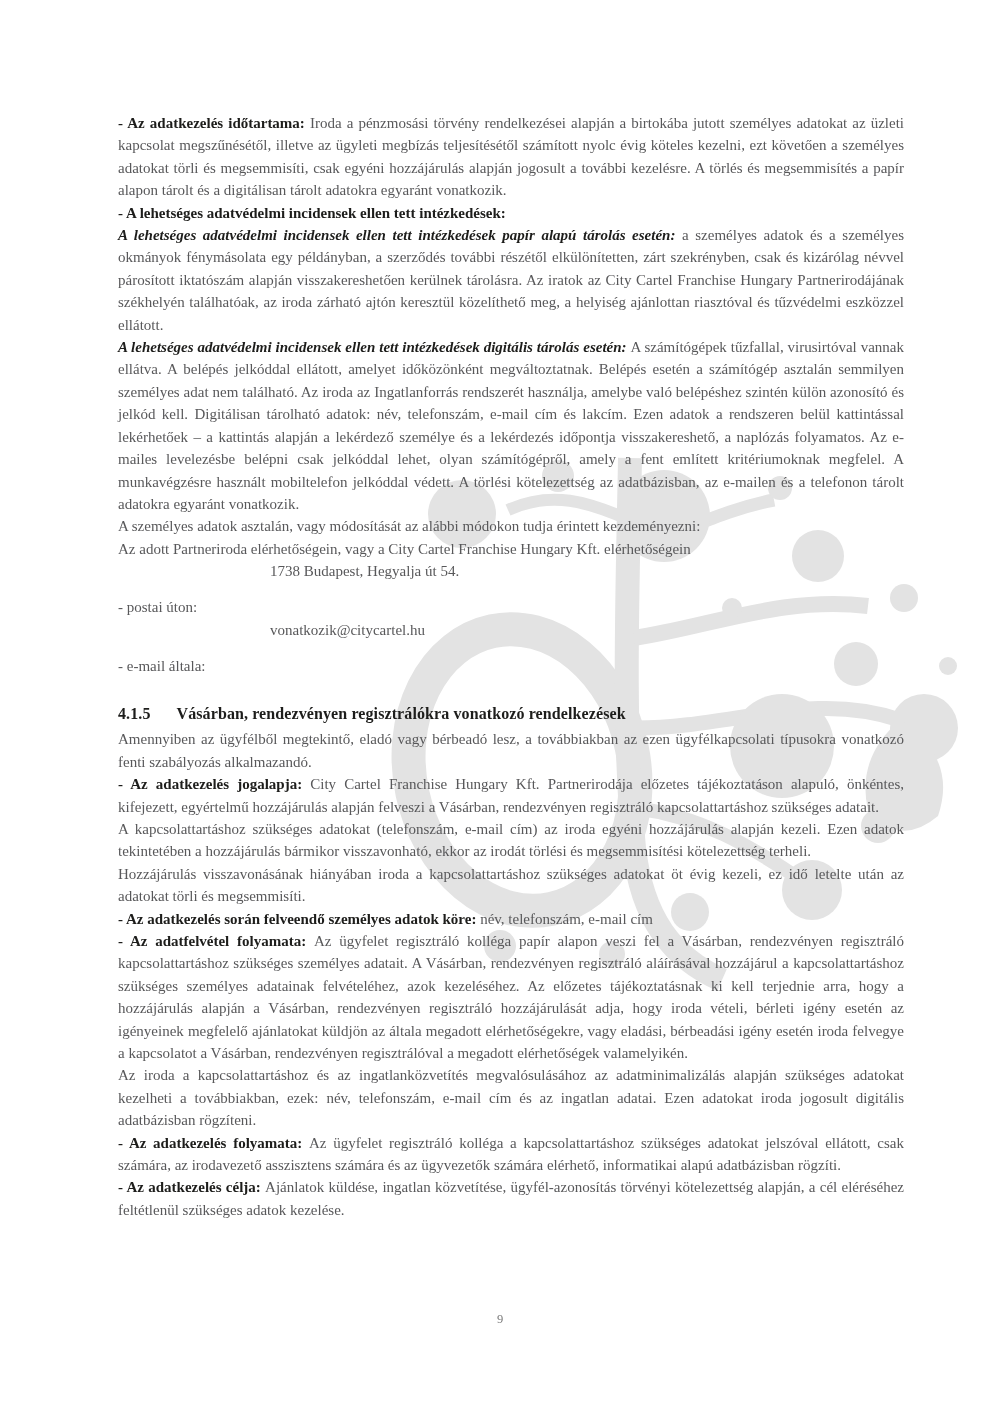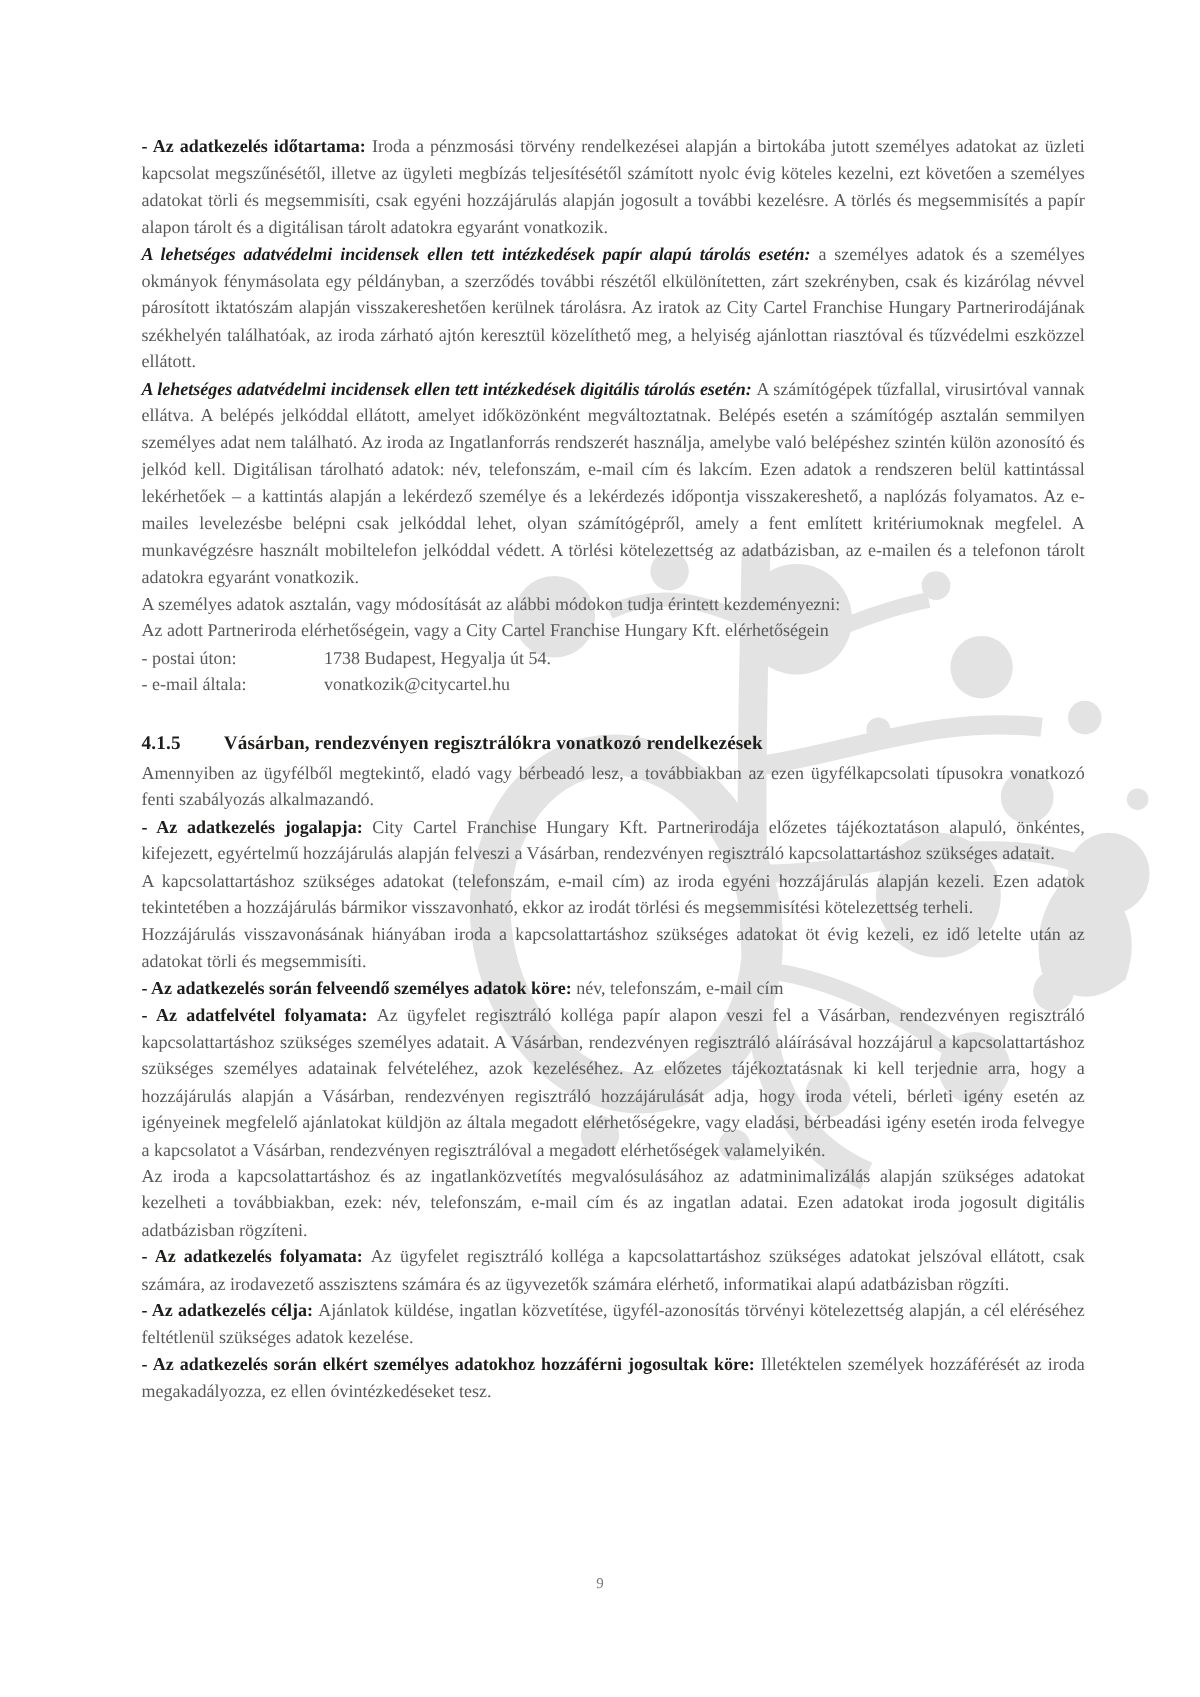--- a/index.html
+++ b/index.html
@@ -17,27 +17,27 @@
   .watermark{position:absolute;left:312px;top:428px;z-index:0;}
   .doc{
     position:absolute;left:118px;top:112px;width:786px;z-index:1;
     font-size:15px;line-height:22.4px;color:var(--text);text-align:justify;
   }
   .para{margin:0;}
   .run-regular{font-weight:400;color:var(--text);}
   .run-bold{font-weight:700;color:var(--heading);}
   .run-bolditalic{font-weight:700;font-style:italic;color:var(--heading);}
   .contact-row{display:flex;text-align:left;}
-  .contact-label{flex:0 0 152px;}
+  .contact-label{flex:0 0 152px;margin-top:36px;}
   .contact-value{flex:1;}
   .section-heading{
     margin-top:26px;margin-bottom:3px;font-weight:700;font-size:16px;
     color:var(--heading);text-align:left;letter-spacing:0.1px;
   }
-  .heading-number{margin-right:36px;}
+  .heading-number{margin-right:26px;}
   .page-number{
     position:absolute;left:0;top:1312px;width:100%;text-align:center;
     font-size:12.5px;color:var(--pagenum);z-index:1;
   }
 </style>
 </head>
 <body>
 
 <div class="page">
 
@@ -67,20 +67,21 @@
       <circle cx="300" cy="526" r="13"></circle>
       <circle cx="188" cy="518" r="16"></circle>
       <circle cx="636" cy="238" r="9"></circle>
       <circle cx="420" cy="180" r="10"></circle>
       <path d="M588,292 Q646,330 626,388 Q588,420 556,382 Q544,330 588,292 Z"></path>
     </g>
   </svg>
 
   <main class="doc">
       <p class="para"><span class="run-bold">- Az adatkezelés időtartama: </span><span class="run-regular">Iroda a pénzmosási törvény rendelkezései alapján a birtokába jutott személyes adatokat az üzleti kapcsolat megszűnésétől, illetve az ügyleti megbízás teljesítésétől számított nyolc évig köteles kezelni, ezt követően a személyes adatokat törli és megsemmisíti, csak egyéni hozzájárulás alapján jogosult a további kezelésre. A törlés és megsemmisítés a papír alapon tárolt és a digitálisan tárolt adatokra egyaránt vonatkozik.</span></p>
+      <p class="para"><span class="run-bold">- A lehetséges adatvédelmi incidensek ellen tett intézkedések:</span></p>
       <p class="para"><span class="run-bolditalic">A lehetséges adatvédelmi incidensek ellen tett intézkedések papír alapú tárolás esetén: </span><span class="run-regular">a személyes adatok és a személyes okmányok fénymásolata egy példányban, a szerződés további részétől elkülönítetten, zárt szekrényben, csak és kizárólag névvel párosított iktatószám alapján visszakereshetően kerülnek tárolásra. Az iratok az City Cartel Franchise Hungary Partnerirodájának székhelyén találhatóak, az iroda zárható ajtón keresztül közelíthető meg, a helyiség ajánlottan riasztóval és tűzvédelmi eszközzel ellátott.</span></p>
       <p class="para"><span class="run-bolditalic">A lehetséges adatvédelmi incidensek ellen tett intézkedések digitális tárolás esetén: </span><span class="run-regular">A számítógépek tűzfallal, virusirtóval vannak ellátva. A belépés jelkóddal ellátott, amelyet időközönként megváltoztatnak. Belépés esetén a számítógép asztalán semmilyen személyes adat nem található. Az iroda az Ingatlanforrás rendszerét használja, amelybe való belépéshez szintén külön azonosító és jelkód kell. Digitálisan tárolható adatok: név, telefonszám, e-mail cím és lakcím. Ezen adatok a rendszeren belül kattintással lekérhetőek – a kattintás alapján a lekérdező személye és a lekérdezés időpontja visszakereshető, a naplózás folyamatos. Az e-mailes levelezésbe belépni csak jelkóddal lehet, olyan számítógépről, amely a fent említett kritériumoknak megfelel. A munkavégzésre használt mobiltelefon jelkóddal védett. A törlési kötelezettség az adatbázisban, az e-mailen és a telefonon tárolt adatokra egyaránt vonatkozik.</span></p>
       <p class="para"><span class="run-regular">A személyes adatok asztalán, vagy módosítását az alábbi módokon tudja érintett kezdeményezni:</span></p>
       <p class="para"><span class="run-regular">Az adott Partneriroda elérhetőségein, vagy a City Cartel Franchise Hungary Kft. elérhetőségein</span></p>
       <div class="contact-row">
         <span class="contact-label">- postai úton:</span>
         <span class="contact-value">1738 Budapest, Hegyalja út 54.</span>
       </div>
       <div class="contact-row">
         <span class="contact-label">- e-mail általa:</span>
@@ -89,18 +90,17 @@
       <div class="section-heading"><span class="heading-number">4.1.5</span><span>Vásárban, rendezvényen regisztrálókra vonatkozó rendelkezések</span></div>
       <p class="para"><span class="run-regular">Amennyiben az ügyfélből megtekintő, eladó vagy bérbeadó lesz, a továbbiakban az ezen ügyfélkapcsolati típusokra vonatkozó fenti szabályozás alkalmazandó.</span></p>
       <p class="para"><span class="run-bold">- Az adatkezelés jogalapja: </span><span class="run-regular">City Cartel Franchise Hungary Kft. Partnerirodája előzetes tájékoztatáson alapuló, önkéntes, kifejezett, egyértelmű hozzájárulás alapján felveszi a Vásárban, rendezvényen regisztráló kapcsolattartáshoz szükséges adatait.</span></p>
       <p class="para"><span class="run-regular">A kapcsolattartáshoz szükséges adatokat (telefonszám, e-mail cím) az iroda egyéni hozzájárulás alapján kezeli. Ezen adatok tekintetében a hozzájárulás bármikor visszavonható, ekkor az irodát törlési és megsemmisítési kötelezettség terheli.</span></p>
       <p class="para"><span class="run-regular">Hozzájárulás visszavonásának hiányában iroda a kapcsolattartáshoz szükséges adatokat öt évig kezeli, ez idő letelte után az adatokat törli és megsemmisíti.</span></p>
       <p class="para"><span class="run-bold">- Az adatkezelés során felveendő személyes adatok köre: </span><span class="run-regular">név, telefonszám, e-mail cím</span></p>
       <p class="para"><span class="run-bold">- Az adatfelvétel folyamata: </span><span class="run-regular">Az ügyfelet regisztráló kolléga papír alapon veszi fel a Vásárban, rendezvényen regisztráló kapcsolattartáshoz szükséges személyes adatait. A Vásárban, rendezvényen regisztráló aláírásával hozzájárul a kapcsolattartáshoz szükséges személyes adatainak felvételéhez, azok kezeléséhez. Az előzetes tájékoztatásnak ki kell terjednie arra, hogy a hozzájárulás alapján a Vásárban, rendezvényen regisztráló hozzájárulását adja, hogy iroda vételi, bérleti igény esetén az igényeinek megfelelő ajánlatokat küldjön az általa megadott elérhetőségekre, vagy eladási, bérbeadási igény esetén iroda felvegye a kapcsolatot a Vásárban, rendezvényen regisztrálóval a megadott elérhetőségek valamelyikén.</span></p>
       <p class="para"><span class="run-regular">Az iroda a kapcsolattartáshoz és az ingatlanközvetítés megvalósulásához az adatminimalizálás alapján szükséges adatokat kezelheti a továbbiakban, ezek: név, telefonszám, e-mail cím és az ingatlan adatai. Ezen adatokat iroda jogosult digitális adatbázisban rögzíteni.</span></p>
       <p class="para"><span class="run-bold">- Az adatkezelés folyamata: </span><span class="run-regular">Az ügyfelet regisztráló kolléga a kapcsolattartáshoz szükséges adatokat jelszóval ellátott, csak számára, az irodavezető asszisztens számára és az ügyvezetők számára elérhető, informatikai alapú adatbázisban rögzíti.</span></p>
       <p class="para"><span class="run-bold">- Az adatkezelés célja: </span><span class="run-regular">Ajánlatok küldése, ingatlan közvetítése, ügyfél-azonosítás törvényi kötelezettség alapján, a cél eléréséhez feltétlenül szükséges adatok kezelése.</span></p>
-      <p class="para"><span class="run-bold">- Az adatkezelés során elkért személyes adatokhoz hozzáférni jogosultak köre: </span><span class="run-regular">Illetéktelen személyek hozzáférését az iroda megakadályozza, ez ellen óvintézkedéseket tesz.</span></p>
     </main>
 
   <div class="page-number">9</div>
 
 </div>
 
 </body></html>

